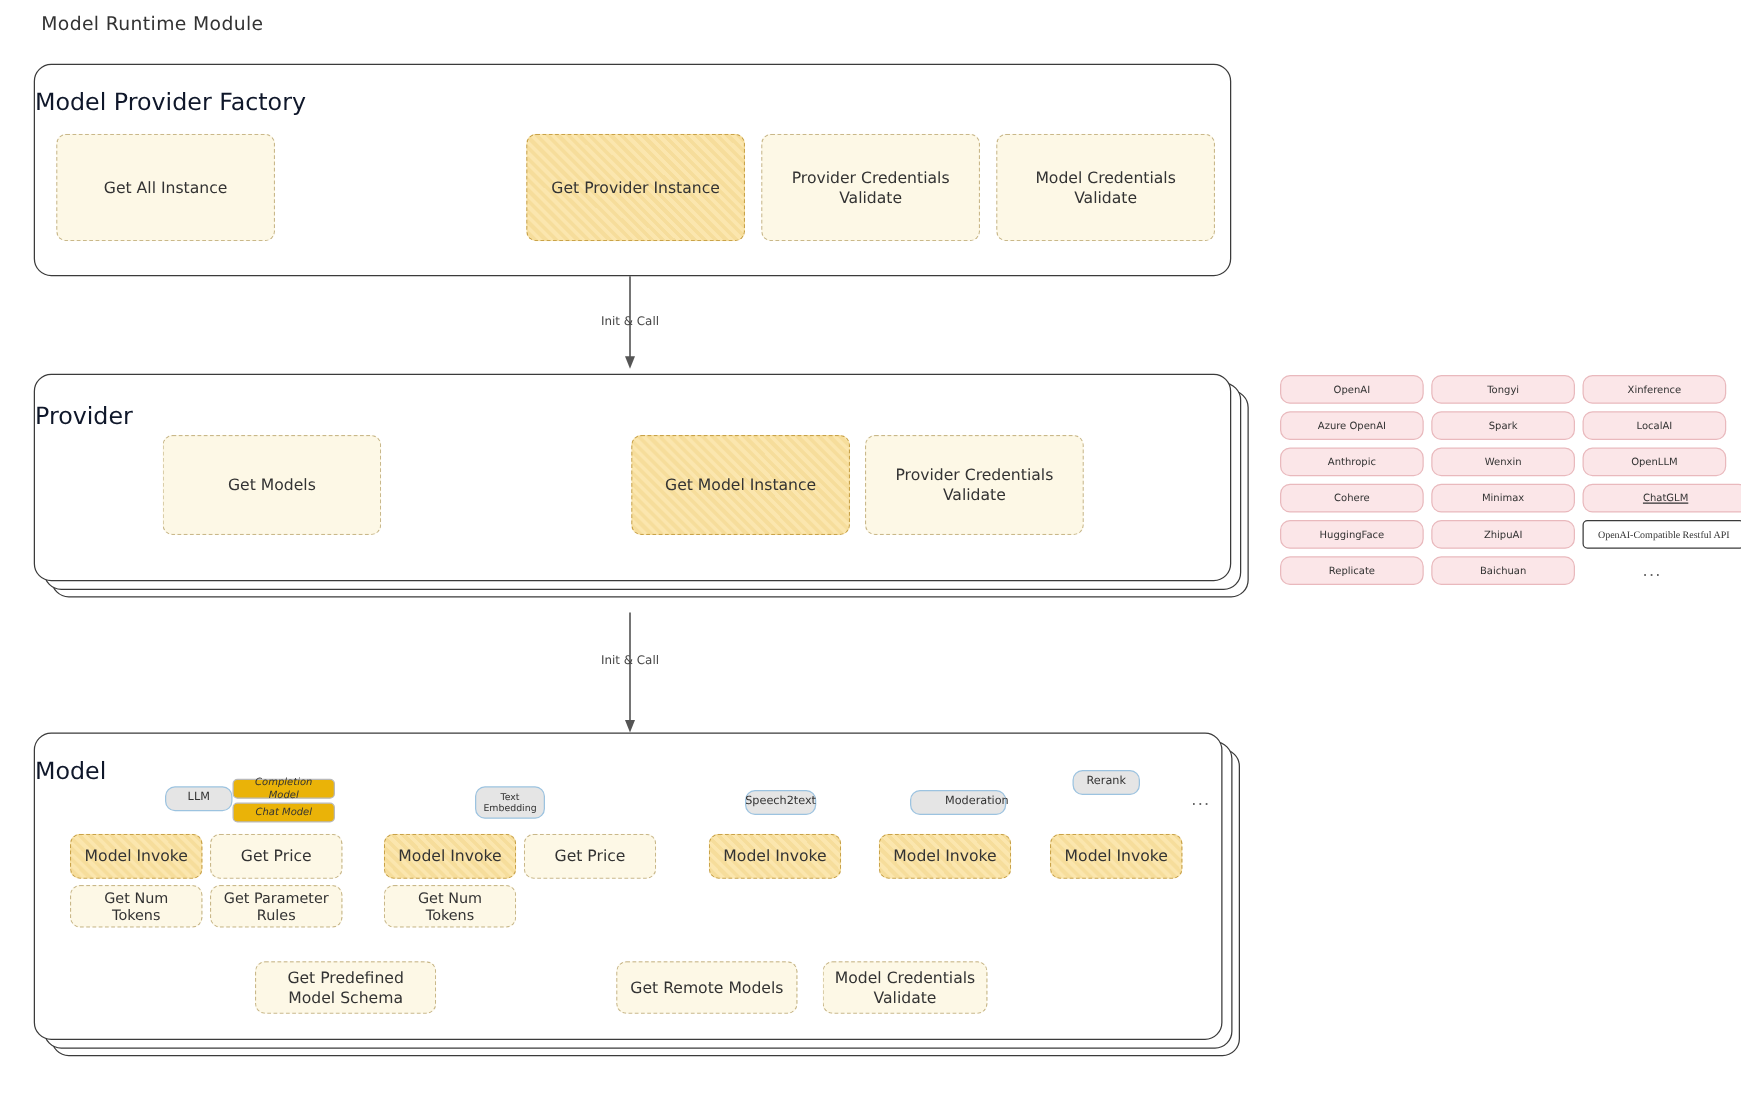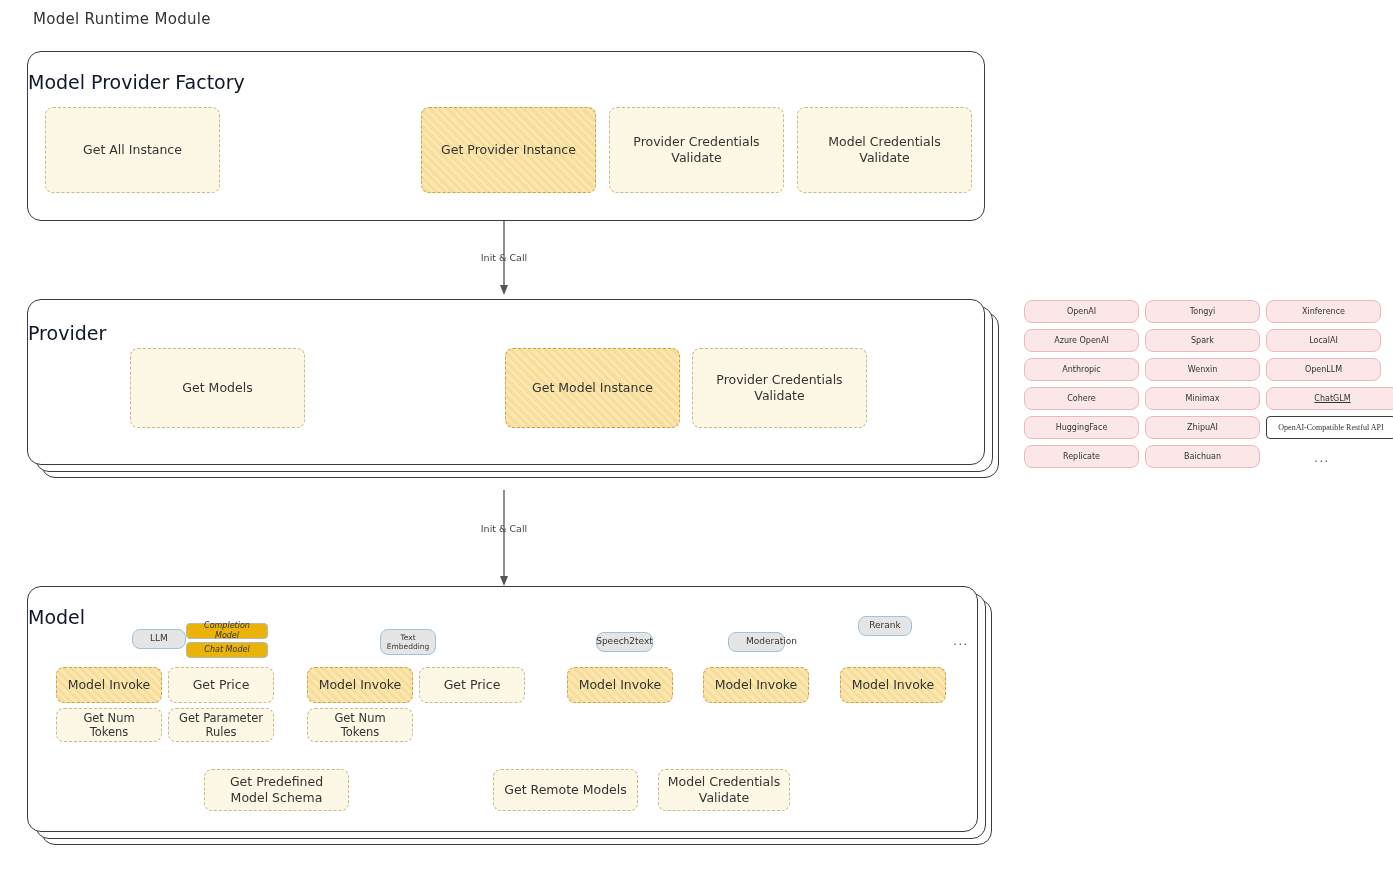--- a/index.html
+++ b/index.html
@@ -183,21 +183,21 @@
   <div class="panel-title" style="top:19px;">Model</div>
 
   <div class="box blue" style="left:104px; top:42px; width:54px; height:20px;">LLM</div>
   <div class="box tiny" style="left:158px; top:36px; width:82px; height:16px;">Completion Model</div>
   <div class="box tiny" style="left:158px; top:55px; width:82px; height:16px;">Chat Model</div>
 
   <div class="box blue" style="left:352px; top:42px; width:56px; height:26px; font-size:7.5px;">Text Embedding</div>
 
   <div class="box blue" style="left:568px; top:45px; width:57px; height:20px;">Speech2text</div>
 
-  <div class="box blue" style="left:700px; top:45px; width:57px; height:20px;padding-left:36px;">Moderation</div>
+  <div class="box blue" style="left:700px; top:45px; width:77px; height:20px;padding-left:36px;">Moderation</div>
 
   <div class="box blue" style="left:830px; top:29px; width:54px; height:20px;">Rerank</div>
 
   <div class="ellipsis" style="left:925px; top:46px;">...</div>
 
   <div class="box dashed-strong" style="left:28px; top:80px; width:106px; height:36px;">Model Invoke</div>
   <div class="box dashed-light" style="left:140px; top:80px; width:106px; height:36px;">Get Price</div>
   <div class="box dashed-light" style="left:28px; top:121px; width:106px; height:34px; font-size:11.5px;">Get Num Tokens</div>
   <div class="box dashed-light" style="left:140px; top:121px; width:106px; height:34px; font-size:11.5px;">Get Parameter Rules</div>
 

